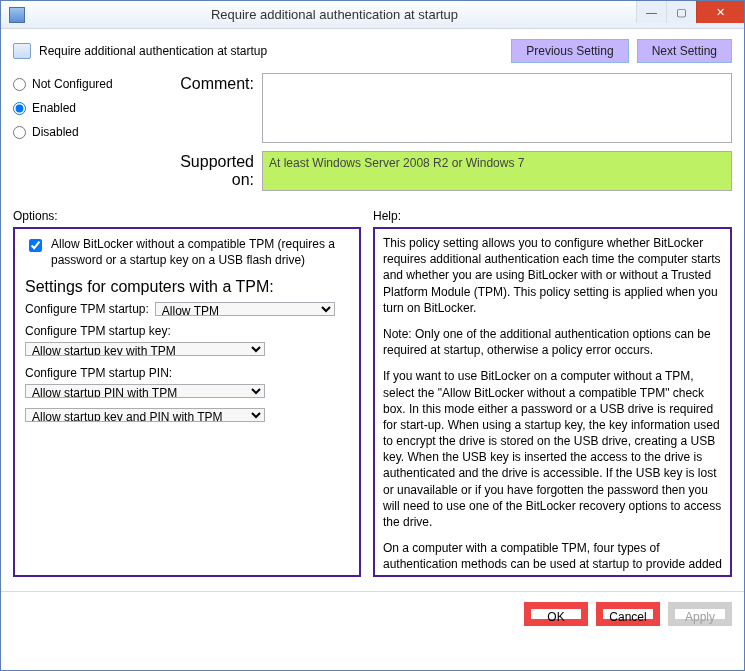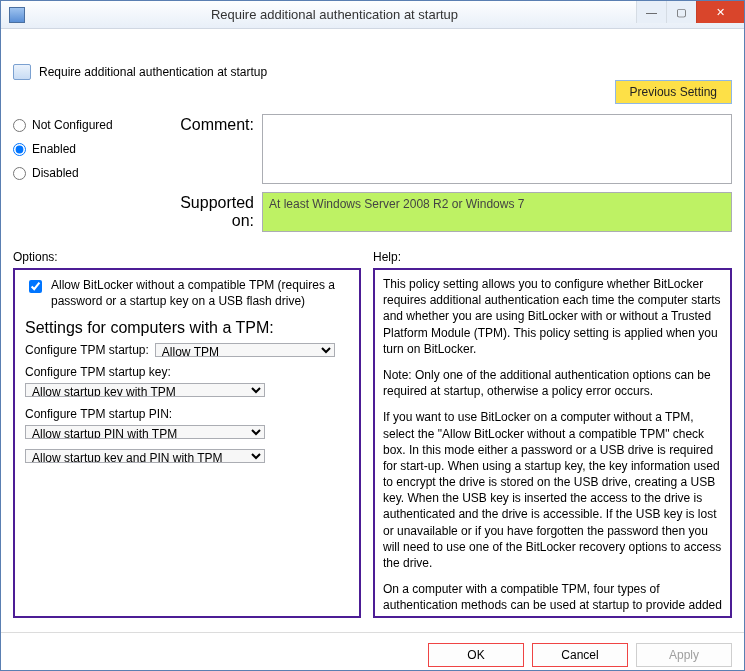--- a/index.html
+++ b/index.html
@@ -69,26 +69,25 @@
     background: linear-gradient(#eaf2fc,#c8dcf4);
     border-radius: 2px;
   }
   .header-label {
     flex: 1;
     font-size: 12px;
   }
   .nav-btn {
     height: 24px;
     padding: 0 14px;
-    background: #fde047;
+    background: #c4b5fd;
     border: 1px solid #8fb7e6;
     font-size: 12px;
     color: #222;
     cursor: pointer;
-    margin-top: 41px;
   }
   .state-row {
     display: flex;
     gap: 16px;
   }
   .state-col {
     width: 140px;
     padding-top: 4px;
   }
   .radio-opt {
@@ -203,24 +202,24 @@
   select.wide { width: 240px; }
   .footer {
     display: flex;
     justify-content: flex-end;
     gap: 8px;
     padding: 10px 12px;
     border-top: 1px solid #dcdcdc;
     margin-top: 6px;
   }
   .footer button {
-    width: 96px; height: 24px;
+    width: 64px; height: 24px;
     font-size: 12px;
     background: #fdfdfd;
-    border: 1px solid #ef4444;
+    border: 7px solid #ef4444;
     cursor: pointer;
   }
   .footer button:disabled {
     color: #a0a0a0;
     border-color: #cfcfcf;
     cursor: default;
   }
   .help-pane p { margin: 0 0 10px 0; }
 </style>
 </head>
@@ -235,20 +234,21 @@
     <div class="win-btn close">✕</div>
   </div>
 </div>
 
 <div class="content">
 
   <div class="header-row">
     <div class="policy-icon"></div>
     <div class="header-label">Require additional authentication at startup</div>
     <button class="nav-btn">Previous Setting</button>
+    <button class="nav-btn">Next Setting</button>
   </div>
 
   <div class="state-row">
     <div class="state-col">
       <label class="radio-opt">
         <input type="radio" name="state" style="">
         <span>Not Configured</span>
       </label>
       <label class="radio-opt">
         <input type="radio" name="state" checked="" style="">

